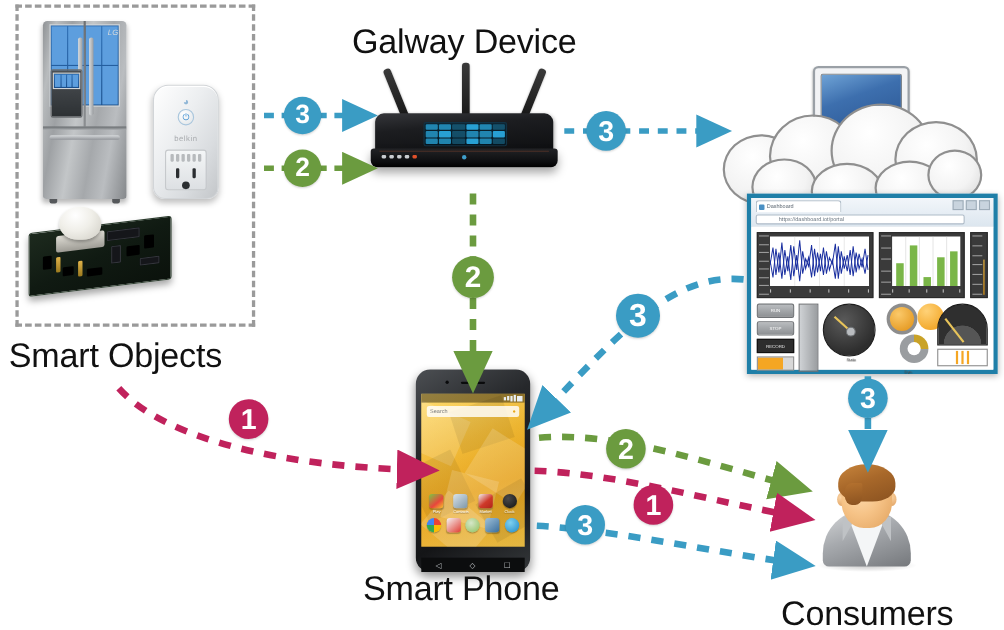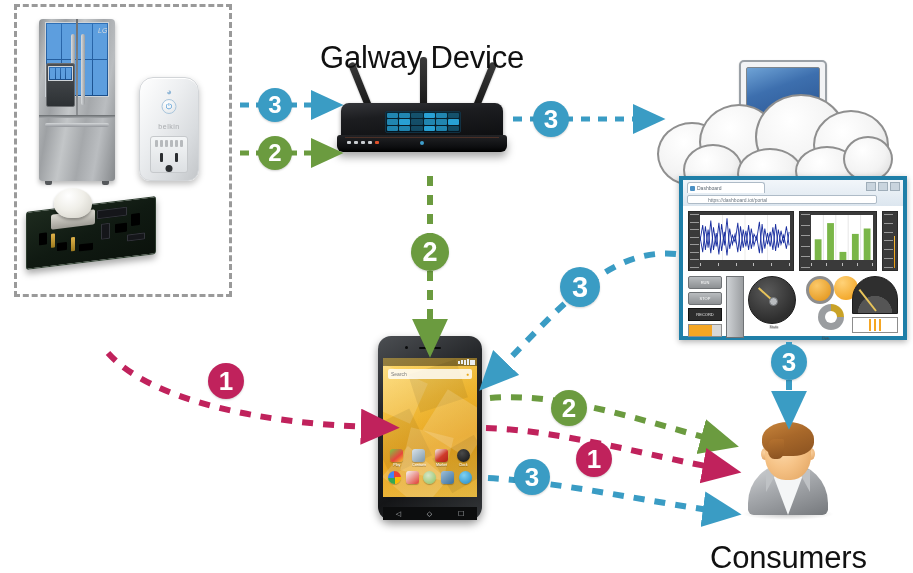--- a/index.html
+++ b/index.html
@@ -23,21 +23,21 @@
   
   .label {
     position: absolute;
     color: #111111;
     font-family: "Liberation Sans", sans-serif;
     font-weight: 400;
     white-space: nowrap;
     letter-spacing: -0.2px;
   }
   #label-smart-objects { left: 8px;  top: 306px; font-size: 31px; }
-  #label-galway        { left: 320px; top: 20px;  font-size: 31px; margin-top: 20px; }
+  #label-galway        { left: 320px; top: 20px;  font-size: 31px; }
   #label-cloud         { left: 664px; top: 2px;   font-size: 31px; }
   #label-phone         { left: 330px; top: 517px; font-size: 31px; }
   #label-consumers     { left: 710px; top: 540px; font-size: 31px; }
 
   
   #smart-objects-box {
     left: 14px; top: 4px; width: 218px; height: 293px;
     border: 3px dashed #9a9a9a;
     background: #ffffff;
     box-sizing: border-box;
@@ -952,16 +952,18 @@
       <div class="badge" style="left: 533px; top: 101px; width: 36px; height: 36px; background: rgb(58, 156, 196); font-size: 26px;">3</div>
       <div class="badge" style="left: 411px; top: 233px; width: 38px; height: 38px; background: rgb(107, 155, 63); font-size: 27px;">2</div>
       <div class="badge" style="left: 560px; top: 267px; width: 40px; height: 40px; background: rgb(58, 156, 196); font-size: 29px;">3</div>
       <div class="badge" style="left: 771px; top: 344px; width: 36px; height: 36px; background: rgb(58, 156, 196); font-size: 26px;">3</div>
       <div class="badge" style="left: 208px; top: 363px; width: 36px; height: 36px; background: rgb(192, 34, 92); font-size: 26px;">1</div>
       <div class="badge" style="left: 551px; top: 390px; width: 36px; height: 36px; background: rgb(107, 155, 63); font-size: 26px;">2</div>
       <div class="badge" style="left: 576px; top: 441px; width: 36px; height: 36px; background: rgb(192, 34, 92); font-size: 26px;">1</div>
       <div class="badge" style="left: 514px; top: 459px; width: 36px; height: 36px; background: rgb(58, 156, 196); font-size: 26px;">3</div>
     </div>
 
+  <div class="label" id="label-smart-objects">Smart Objects</div>
   <div class="label" id="label-galway">Galway Device</div>
+  <div class="label" id="label-phone">Smart Phone</div>
   <div class="label" id="label-consumers">Consumers</div>
 
 </div>
 
 </body></html>

